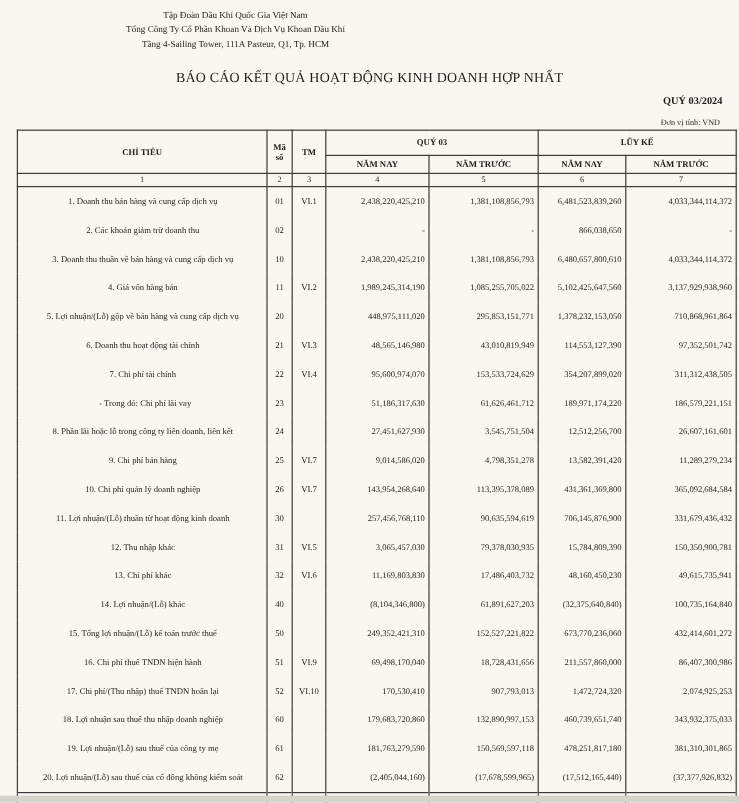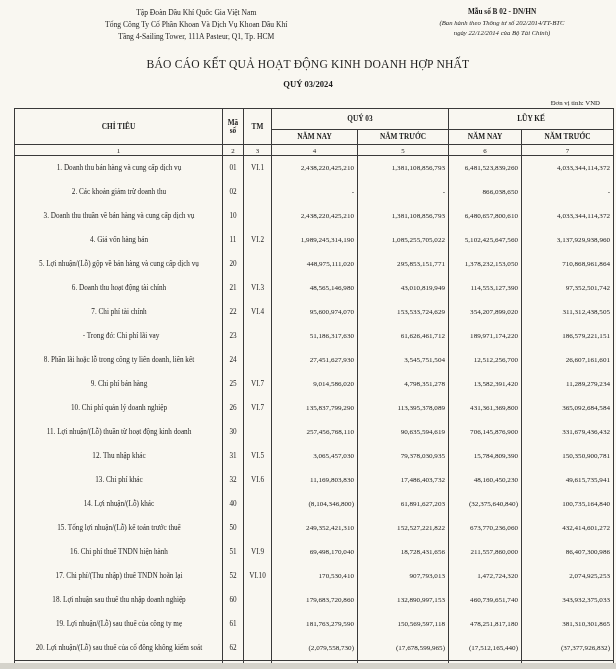--- a/index.html
+++ b/index.html
@@ -6,29 +6,29 @@
   body {
     width:616px; height:669px;
     background:#f9f7f1;
     font-family:"Liberation Serif","DejaVu Serif",serif;
     color:#1d1d1d;
     position:relative;
     overflow:hidden;
   }
   .page { padding:7px 14px 0 14px; }
 
-  .doc-header { display:flex; justify-content:space-between; align-items:flex-start; }
+  .doc-header { display:flex; justify-content:space-between; align-items:center; }
   .company { width:62%; text-align:center; font-size:7.6px; line-height:1.6; }
   .form-box { width:34%; text-align:center; font-size:6.7px; line-height:1.5; }
   .form-title { font-weight:bold; font-size:7.3px; font-style:normal; }
   .form-note { font-style:italic; }
 
   .title-block { text-align:center; margin-top:15px; }
   .report-title { font-size:11.6px; font-weight:normal; letter-spacing:0.2px; }
-  .report-period { font-size:8.6px; font-weight:bold; margin-top:8px; }
+  .report-period { font-size:8.6px; font-weight:bold; margin-top:8px;text-align:right; }
 
   .unit { text-align:right; font-size:6.8px; margin:10px 2px 2px 0; }
 
   table {
     width:100%; border-collapse:collapse; table-layout:fixed;
     border:1.4px solid #3a3a3a; border-bottom:2px solid #4a4a48;
   }
   thead th {
     border:1px solid #3a3a3a;
     font-size:7.3px; font-weight:bold; padding:1px 2px;
@@ -60,25 +60,20 @@
 </head>
 <body>
 
 <div class="page">
 
   <div class="doc-header">
     <div class="company">
       <div>Tập Đoàn Dầu Khí Quốc Gia Việt Nam</div>
       <div>Tổng Công Ty Cổ Phần Khoan Và Dịch Vụ Khoan Dầu Khí</div>
       <div>Tầng 4-Sailing Tower, 111A Pasteur, Q1, Tp. HCM</div>
-    </div>
-    <div class="form-box">
-      <div class="form-title">Mẫu số B 02 - DN/HN</div>
-      <div class="form-note">(Ban hành theo Thông tư số 202/2014/TT-BTC</div>
-      <div class="form-note">ngày 22/12/2014 của Bộ Tài Chính)</div>
     </div>
   </div>
 
   <div class="title-block">
     <div class="report-title">BÁO CÁO KẾT QUẢ HOẠT ĐỘNG KINH DOANH HỢP NHẤT</div>
     <div class="report-period">QUÝ 03/2024</div>
   </div>
 
   <div class="unit">Đơn vị tính: VND</div>
 
@@ -204,21 +199,21 @@
           <td class="tm">VI.7</td>
           <td class="num">9,014,586,020</td>
           <td class="num">4,798,351,278</td>
           <td class="num">13,582,391,420</td>
           <td class="num">11,289,279,234</td>
         </tr>
         <tr>
           <td class="lbl">10. Chi phí quản lý doanh nghiệp</td>
           <td class="code">26</td>
           <td class="tm">VI.7</td>
-          <td class="num">135,837,799,290</td>
+          <td class="num">143,954,268,640</td>
           <td class="num">113,395,378,089</td>
           <td class="num">431,361,369,800</td>
           <td class="num">365,092,684,584</td>
         </tr>
         <tr class="bold">
           <td class="lbl">11. Lợi nhuận/(Lỗ) thuần từ hoạt động kinh doanh</td>
           <td class="code">30</td>
           <td class="tm"></td>
           <td class="num">257,456,768,110</td>
           <td class="num">90,635,594,619</td>
@@ -294,21 +289,21 @@
           <td class="tm"></td>
           <td class="num">181,763,279,590</td>
           <td class="num">150,569,597,118</td>
           <td class="num">478,251,817,180</td>
           <td class="num">381,310,301,865</td>
         </tr>
         <tr>
           <td class="lbl">20. Lợi nhuận/(Lỗ) sau thuế của cổ đông không kiểm soát</td>
           <td class="code">62</td>
           <td class="tm"></td>
-          <td class="num">(2,079,558,730)</td>
+          <td class="num">(2,405,044,160)</td>
           <td class="num">(17,678,599,965)</td>
           <td class="num">(17,512,165,440)</td>
           <td class="num">(37,377,926,832)</td>
         </tr>
         <tr class="sep">
           <td class="lbl">21. Lãi/(Lỗ) cơ bản trên cổ phiếu</td>
           <td class="code">70</td>
           <td class="tm"></td>
           <td class="num">275</td>
           <td class="num">221</td>

